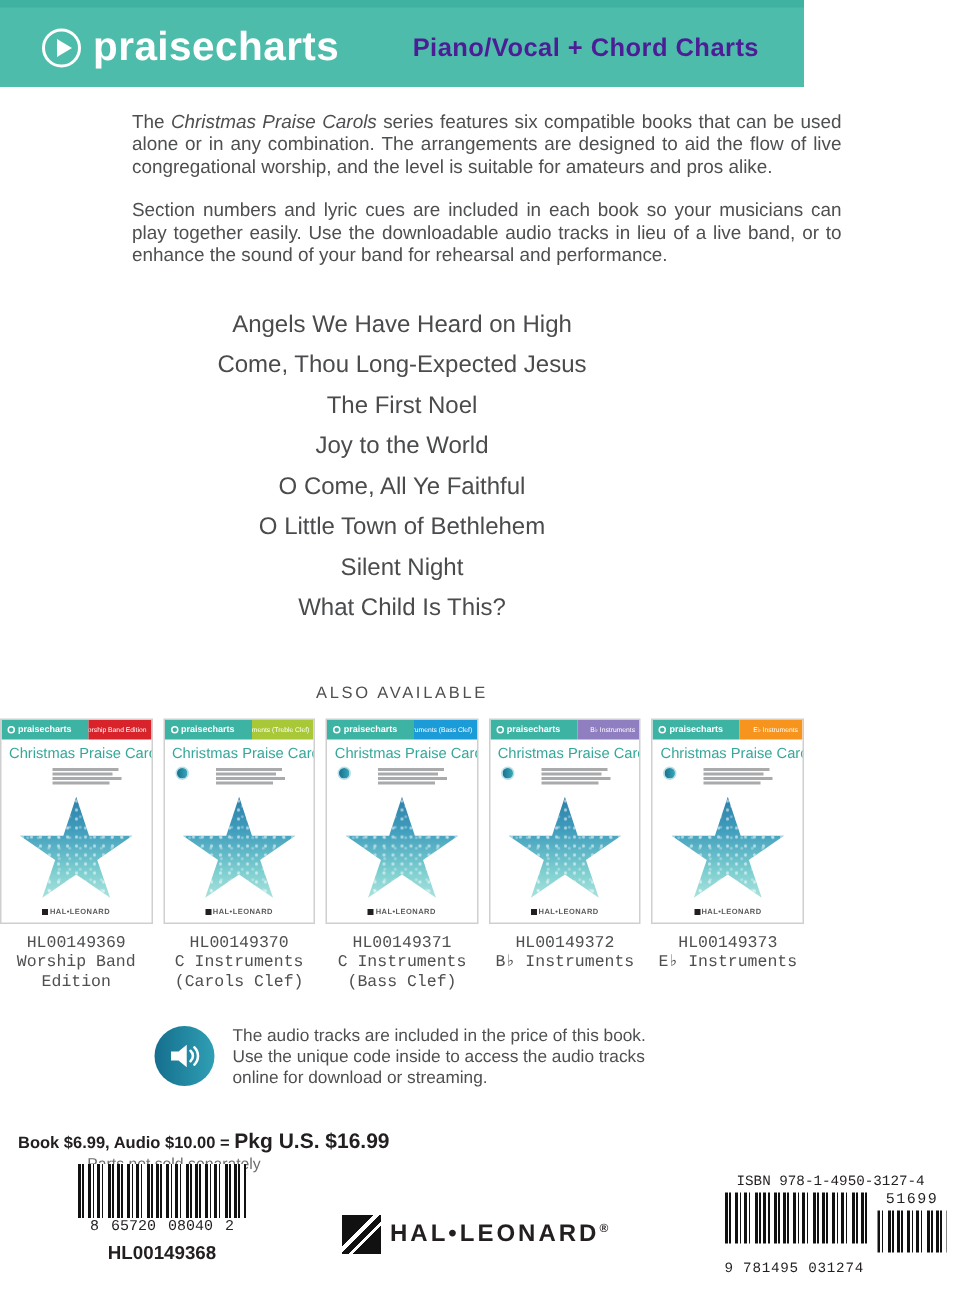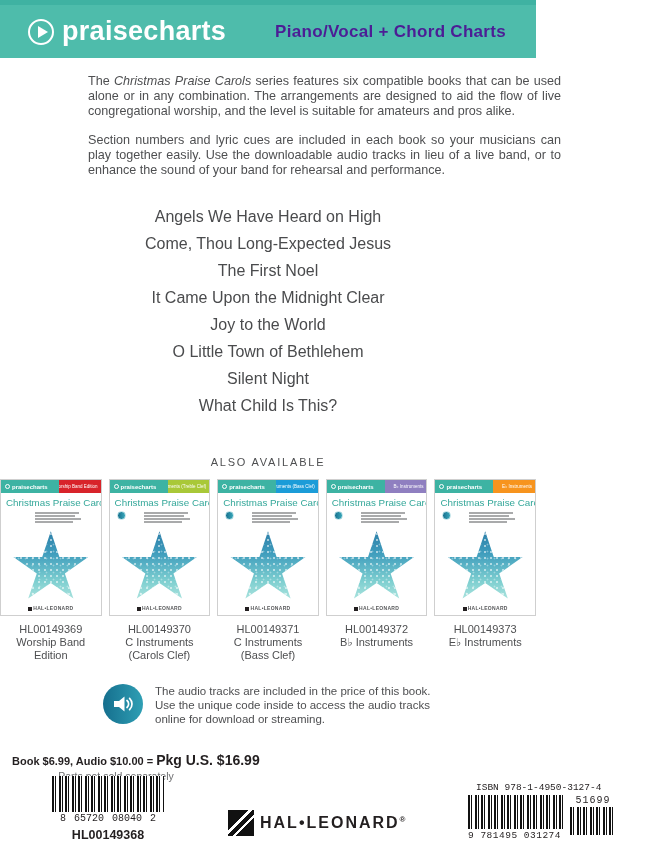--- a/index.html
+++ b/index.html
@@ -50,21 +50,21 @@
     background:
       radial-gradient(rgba(255,255,255,.55) .7px, transparent 1.4px) 0 0/6px 6px,
       radial-gradient(rgba(255,255,255,.35) .6px, transparent 1.2px) 3px 3px/7px 7px,
       linear-gradient(180deg,#2d7ea8 0%,#3f9dbd 30%,#7ecfd0 68%,#b9e9e2 100%);
     clip-path:polygon(50% 0%,61% 35%,98% 35%,68% 57%,79% 91%,50% 70%,21% 91%,32% 57%,2% 35%,39% 35%);
   }
   .cover-foot { margin-top:auto; text-align:center; font-size:5px; color:#58595b;
     padding-bottom:4px; font-weight:bold; letter-spacing:.3px; }
   .cover-foot .sq { display:inline-block; width:4px; height:4px; background:#231f20;
     vertical-align:middle; margin-right:1px; }
-  .captions-row { display:flex; justify-content:flex-start; gap:7px; margin-top:7px; }
+  .captions-row { display:flex; justify-content:flex-end; gap:7px; margin-top:7px;font-family:Liberation Mono, monospace; }
   .caption { width:102px; text-align:center; font-size:11px; line-height:13px; color:#4e4f51; }
 
   
   .audio-note { margin:22px auto 0 auto; width:330px; display:flex; align-items:flex-start; gap:12px; }
   .note-icon { width:40px; height:40px; border-radius:50%; flex:0 0 auto;
     background:linear-gradient(90deg,#156f8e,#2f9fb4); display:flex; align-items:center;
     justify-content:center; }
   .note-text { font-size:11.5px; line-height:14px; color:#4e4f51; }
 
   
@@ -78,28 +78,28 @@
       #111 0 2px, #fff 2px 3px, #111 3px 4px, #fff 4px 7px, #111 7px 9px, #fff 9px 10px,
       #111 10px 11px, #fff 11px 13px); }
   .upc-digits { display:flex; justify-content:center; gap:8px; font-size:10px;
     font-family:"Liberation Mono", monospace; margin-top:1px; }
   .hl-number { font-size:12.5px; font-weight:bold; margin-top:4px; }
   .publisher-block { position:absolute; left:228px; top:62px; display:flex; align-items:center; gap:6px; }
   .pub-square { width:26px; height:26px;
     background:linear-gradient(135deg,#111 40%,#fff 40% 48%,#111 48% 58%,#fff 58% 64%,#111 64%); }
   .pub-name { font-size:16px; font-weight:bold; letter-spacing:2px; color:#231f20; }
   .pub-name sup { font-size:8px; }
-  .isbn-block { position:absolute; right:28px; top:34px; width:152px; }
+  .isbn-block { position:absolute; right:13px; top:34px; width:152px; }
   .isbn-label { font-family:"Liberation Mono", monospace; font-size:9.5px; text-align:left;
     padding-left:8px; white-space:nowrap; }
   .ean-row { display:flex; gap:6px; margin-top:2px; }
   .ean-main { width:96px; }
   .ean-main .bars { height:34px; }
   .ean-digits { font-family:"Liberation Mono", monospace; font-size:9.5px; white-space:nowrap;
-    margin-top:1px; letter-spacing:.5px; }
+    margin-top:11px; letter-spacing:.5px; }
   .addon { width:46px; }
   .addon-digits { font-family:"Liberation Mono", monospace; font-size:10px; text-align:center;
     letter-spacing:1px; }
   .addon .bars { height:28px; margin-top:1px; }
 </style>
 </head>
 <body>
 
 <div class="page">
 
@@ -115,22 +115,22 @@
 
   <div class="intro">
     <p><span>The </span><i>Christmas Praise Carols</i><span> series features six compatible books that can be used alone or in any combination. The arrangements are designed to aid the flow of live congregational worship, and the level is suitable for amateurs and pros alike.</span></p>
     <p>Section numbers and lyric cues are included in each book so your musicians can play together easily. Use the downloadable audio tracks in lieu of a live band, or to enhance the sound of your band for rehearsal and performance.</p>
   </div>
 
   <div class="songs">
     <div class="song">Angels We Have Heard on High</div>
     <div class="song">Come, Thou Long-Expected Jesus</div>
     <div class="song">The First Noel</div>
-    <div class="song">It Came Upon the Midnight Clear</div>
     <div class="song">Joy to the World</div>
+    <div class="song">O Come, All Ye Faithful</div>
     <div class="song">O Little Town of Bethlehem</div>
     <div class="song">Silent Night</div>
     <div class="song">What Child Is This?</div>
   </div>
 
   <div class="also-heading">ALSO AVAILABLE</div>
 
   <div class="covers-row">
 
     <div class="cover">

